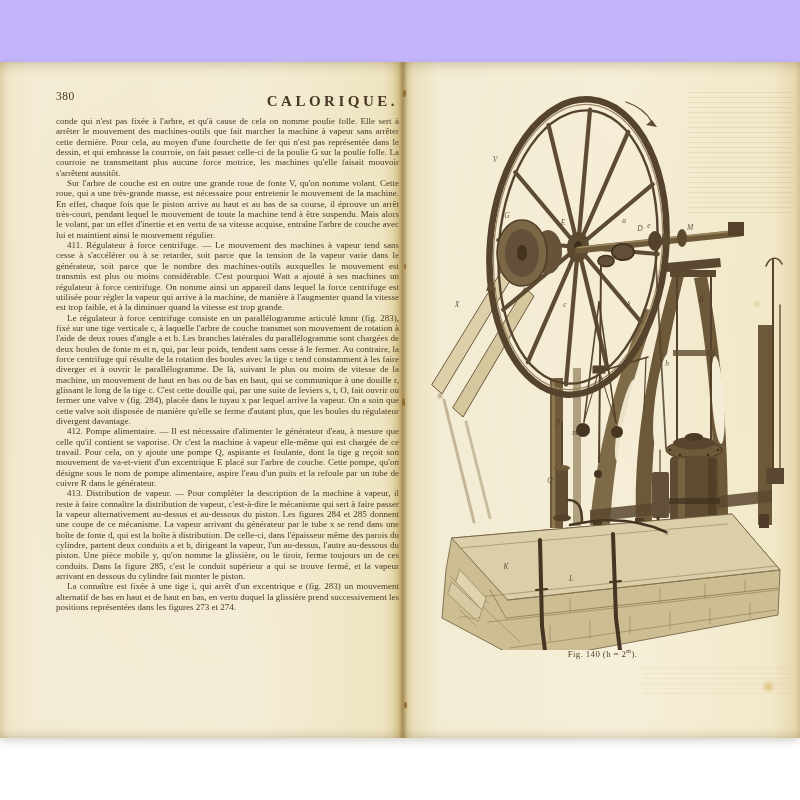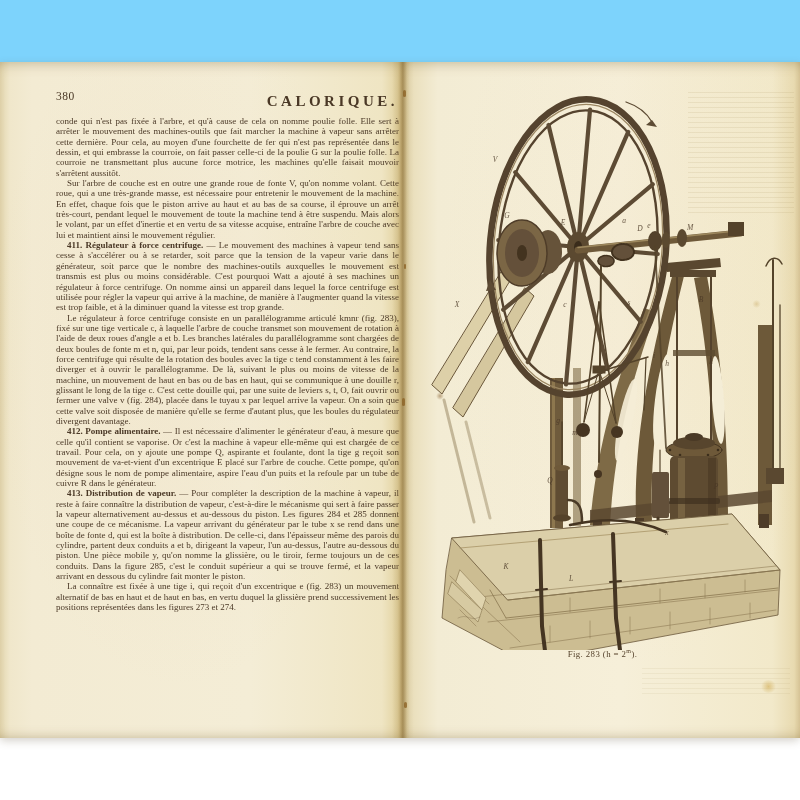--- a/index.html
+++ b/index.html
@@ -1,17 +1,17 @@
 <!DOCTYPE html>
 <html><head>
 <meta charset="utf-8">
 <style>
   html,body{margin:0;padding:0;width:800px;height:800px;overflow:hidden;background:#ffffff;
     font-family:"Liberation Serif","DejaVu Serif",serif;}
-  .stage{position:relative;width:800px;height:588px;background:#7dd3fc;}
+  .stage{position:relative;width:800px;height:588px;background:#c4b5fd;}
   
   .book{position:absolute;left:0;top:62px;width:800px;height:676px;
     border-radius:2px 2px 5px 3px;box-shadow:0 3px 9px rgba(90,80,55,.25);}
   .page{position:absolute;top:0;height:100%;}
   .page-left{left:0;width:402px;
     background:
       radial-gradient(ellipse at 45% 42%, rgba(224,186,150,.10), rgba(224,186,150,0) 62%),
       linear-gradient(to right,#e3d6ae 0,#f0e7cb 2.5%,#f3ebd3 8%,#f4edd6 62%,#efe5c3 95%,#e2d2a0 99%,#d2bd83 100%),
       #f3ebd2;
     box-shadow:inset 0 10px 14px -10px rgba(120,100,55,.45), inset 0 -9px 12px -9px rgba(120,100,55,.4);}
@@ -25,21 +25,21 @@
     background:linear-gradient(to right,rgba(150,120,60,0) 0,rgba(160,130,66,.22) 32%,rgba(116,86,36,.42) 50%,rgba(150,120,60,.14) 68%,rgba(150,120,60,0) 100%);}
   .speck{position:absolute;background:#8a5f22;border-radius:2px;opacity:.75;}
   
   .pagenum{position:absolute;left:56px;top:28px;font-size:11.5px;color:#4a3826;letter-spacing:.5px;}
   .running-title{position:absolute;left:56px;top:31px;width:342px;text-align:right;
     font-size:15px;font-weight:bold;letter-spacing:3.5px;color:#4a3826;}
   .text-col{position:absolute;left:56px;top:54px;width:343px;color:#4a3826;
     font-size:9px;line-height:10.35px;text-align:justify;}
   .text-col p.para{margin:0;text-indent:11px;}
   .text-col p.para.noindent{text-indent:0;}
-  .b{font-weight:bold;}
+  .b{font-weight:normal;}
   .i{}
   
   .figure{position:absolute;left:430px;top:8px;width:365px;height:580px;}
   .engraving-svg{position:absolute;left:0;top:0;}
   .fig-label{position:absolute;font-size:7.5px;font-style:italic;color:#4a3826;opacity:.85;
     transform:translate(-50%,-50%);line-height:1;}
   .fig-caption{position:absolute;left:430px;top:586px;width:345px;text-align:center;
     font-size:8.8px;color:#56432c;letter-spacing:.4px;}
   .fig-caption sup{font-size:6px;}
   .ghost{position:absolute;opacity:.5;filter:blur(.4px);
@@ -63,21 +63,21 @@
     <div class="page page-left">
       <div class="pagenum">380</div>
       <div class="running-title">CALORIQUE.</div>
       <div class="text-col" id="paragraphs">
           <p class="para noindent"><span>conde qui n'est pas fixée à l'arbre, et qu'à cause de cela on nomme </span><span class="i">poulie folle.</span><span> Elle sert à arrêter le mouvement des machines-outils que fait marcher la machine à vapeur sans arrêter cette dernière. Pour cela, au moyen d'une fourchette de fer qui n'est pas représentée dans le dessin, et qui embrasse la courroie, on fait passer celle-ci de la poulie G sur la poulie folle. La courroie ne transmettant plus aucune force motrice, les machines qu'elle faisait mouvoir s'arrêtent aussitôt.</span></p>
           <p class="para"><span>Sur l'arbre de couche est en outre une grande roue de fonte V, qu'on nomme </span><span class="i">volant.</span><span> Cette roue, qui a une très-grande masse, est nécessaire pour entretenir le mouvement de la machine. En effet, chaque fois que le piston arrive au haut et au bas de sa course, il éprouve un arrêt très-court, pendant lequel le mouvement de toute la machine tend à être suspendu. Mais alors le volant, par un effet d'inertie et en vertu de sa vitesse acquise, entraîne l'arbre de couche avec lui et maintient ainsi le mouvement régulier.</span></p>
           <p class="para"><span class="b">411. Régulateur à force centrifuge.</span><span> — Le mouvement des machines à vapeur tend sans cesse à s'accélérer ou à se retarder, soit parce que la tension de la vapeur varie dans le générateur, soit parce que le nombre des machines-outils auxquelles le mouvement est transmis est plus ou moins considérable. C'est pourquoi Watt a ajouté à ses machines un </span><span class="i">régulateur à force centrifuge.</span><span> On nomme ainsi un appareil dans lequel la force centrifuge est utilisée pour régler la vapeur qui arrive à la machine, de manière à l'augmenter quand la vitesse est trop faible, et à la diminuer quand la vitesse est trop grande.</span></p>
           <p class="para"><span>Le régulateur à force centrifuge consiste en un parallélogramme articulé </span><span class="i">kmnr</span><span> (fig. 283), fixé sur une tige verticale </span><span class="i">c</span><span>, à laquelle l'arbre de couche transmet son mouvement de rotation à l'aide de deux roues d'angle </span><span class="i">a</span><span> et </span><span class="i">b</span><span>. Les branches latérales du parallélogramme sont chargées de deux boules de fonte </span><span class="i">m</span><span> et </span><span class="i">n</span><span>, qui, par leur poids, tendent sans cesse à le fermer. Au contraire, la force centrifuge qui résulte de la rotation des boules avec la tige </span><span class="i">c</span><span> tend constamment à les faire diverger et à ouvrir le parallélogramme. De là, suivant le plus ou moins de vitesse de la machine, un mouvement de haut en bas ou de bas en haut, qui se communique à une douille </span><span class="i">r</span><span>, glissant le long de la tige </span><span class="i">c</span><span>. C'est cette douille qui, par une suite de leviers </span><span class="i">s, t,</span><span> O, fait ouvrir ou fermer une valve </span><span class="i">v</span><span> (fig. 284), placée dans le tuyau </span><span class="i">x</span><span> par lequel arrive la vapeur. On a soin que cette valve soit disposée de manière qu'elle se ferme d'autant plus, que les boules du régulateur divergent davantage.</span></p>
           <p class="para"><span class="b">412. Pompe alimentaire.</span><span> — Il est nécessaire d'alimenter le générateur d'eau, à mesure que celle qu'il contient se vaporise. Or c'est la machine à vapeur elle-même qui est chargée de ce travail. Pour cela, on y ajoute une pompe Q, aspirante et foulante, dont la tige </span><span class="i">g</span><span> reçoit son mouvement de va-et-vient d'un excentrique E placé sur l'arbre de couche. Cette pompe, qu'on désigne sous le nom de </span><span class="i">pompe alimentaire,</span><span> aspire l'eau d'un puits et la refoule par un tube de cuivre R dans le générateur.</span></p>
           <p class="para"><span class="b">413. Distribution de vapeur.</span><span> — Pour compléter la description de la machine à vapeur, il reste à faire connaître la </span><span class="i">distribution de vapeur,</span><span> c'est-à-dire le mécanisme qui sert à faire passer la vapeur alternativement au-dessus et au-dessous du piston. Les figures 284 et 285 donnent une coupe de ce mécanisme. La vapeur arrivant du générateur par le tube </span><span class="i">x</span><span> se rend dans une boîte de fonte </span><span class="i">d</span><span>, qui est la </span><span class="i">boîte à distribution.</span><span> De celle-ci, dans l'épaisseur même des parois du cylindre, partent deux conduits </span><span class="i">a</span><span> et </span><span class="i">b</span><span>, dirigeant la vapeur, l'un au-dessus, l'autre au-dessous du piston. Une pièce mobile </span><span class="i">y,</span><span> qu'on nomme la </span><span class="i">glissière,</span><span> ou le </span><span class="i">tiroir,</span><span> ferme toujours un de ces conduits. Dans la figure 285, c'est le conduit supérieur </span><span class="i">a</span><span> qui se trouve fermé, et la vapeur arrivant en dessous du cylindre fait monter le piston.</span></p>
-          <p class="para"><span>La connaître est fixée à une tige </span><span class="i">i,</span><span> qui reçoit d'un excentrique </span><span class="i">e</span><span> (fig. 283) un mouvement alternatif de bas en haut et de haut en bas, en vertu duquel la glissière prend successivement les positions représentées dans les figures 273 et 274.</span></p>
+          <p class="para"><span>La connaître est fixée à une tige </span><span class="i">i,</span><span> qui arrêt d'un excentrique </span><span class="i">e</span><span> (fig. 283) un mouvement alternatif de bas en haut et de haut en bas, en vertu duquel la glissière prend successivement les positions représentées dans les figures 273 et 274.</span></p>
         </div>
     </div>
 
     <div class="page page-right"></div>
 
     <div class="ghost ghost-top"></div>
     <div class="ghost ghost-bottom"></div>
     <div class="spot spot1"></div>
     <div class="spot spot2"></div>
     <div class="spot spot3"></div>
@@ -241,21 +241,21 @@
           <span class="fig-label" style="left: 128px; top: 351px;">g</span>
           <span class="fig-label" style="left: 120px; top: 411px;">Q</span>
           <span class="fig-label" style="left: 286px; top: 417px;">P</span>
           <span class="fig-label" style="left: 76px; top: 497px;">K</span>
           <span class="fig-label" style="left: 141px; top: 509px;">L</span>
           <span class="fig-label" style="left: 237px; top: 463px;">x</span>
         </div>
     </div>
 
     <div class="fig-caption">
-      <span>Fig. 283 (h = 2</span><sup>m</sup><span>).</span>
+      <span>Fig. 140 (h = 2</span><sup>m</sup><span>).</span>
     </div>
 
     <div class="gutter">
       <div class="speck" style="left:11px;top:28px;width:3px;height:7px;"></div>
       <div class="speck" style="left:12px;top:202px;width:2px;height:5px;"></div>
       <div class="speck" style="left:10px;top:336px;width:3px;height:8px;"></div>
       <div class="speck" style="left:12px;top:640px;width:3px;height:6px;"></div>
     </div>
   </div>
 </div>

